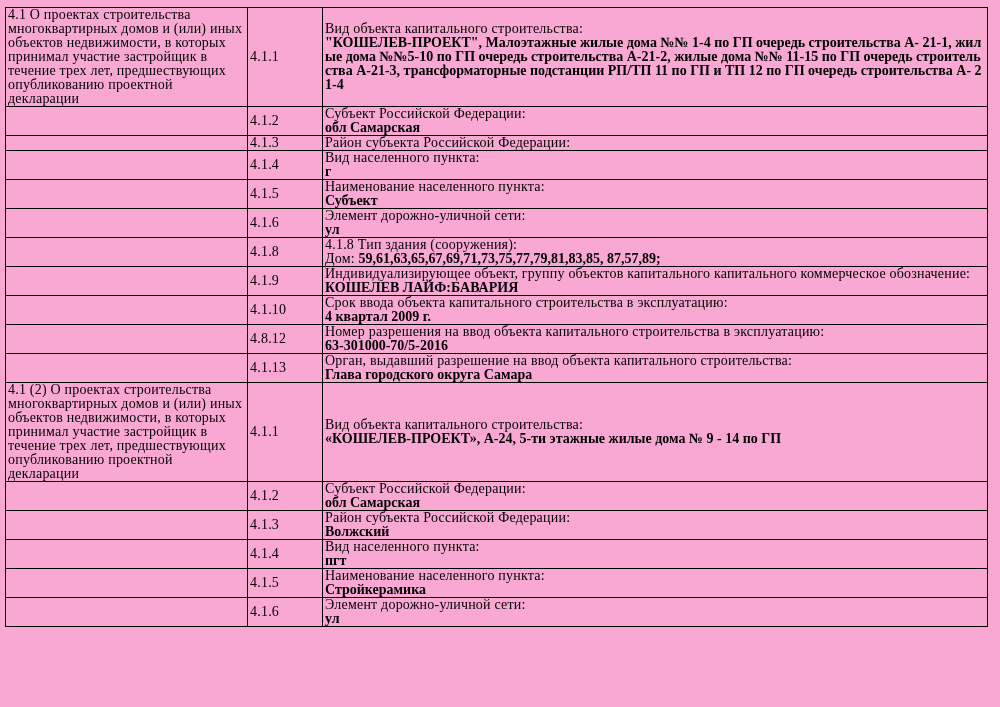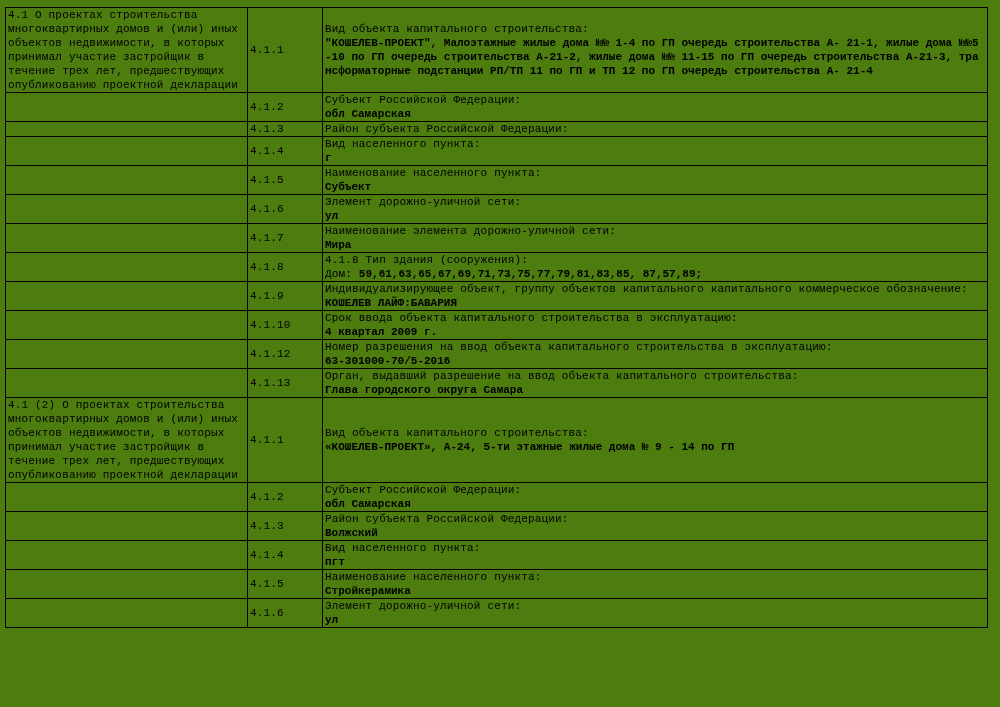--- a/index.html
+++ b/index.html
@@ -7,25 +7,25 @@
     padding: 0;
     background: #ffffff;
     width: 1000px;
     height: 707px;
     overflow: hidden;
   }
   .page {
     position: relative;
     width: 1000px;
     height: 707px;
-    font-family: Liberation Mono, monospace;
-    font-size: 11px;
+    font-family: Liberation Serif, serif;
+    font-size: 14px;
     line-height: 14px;
     color: #000000;
-    background: #4d7c0f;
+    background: #f9a8d4;
   }
   table.decl {
     position: absolute;
     left: 5px;
     top: 7px;
     width: 983px;
     border-collapse: collapse;
     table-layout: fixed;
   }
   table.decl td {
@@ -112,28 +112,20 @@
         <tr>
           <td class="c1"></td>
           <td class="c2">4.1.6</td>
           <td class="c3">
             <div class="field-label">Элемент дорожно-уличной сети:</div>
             <div class="value-line"><span class="value-text">ул</span></div>
           </td>
         </tr>
         <tr>
           <td class="c1"></td>
-          <td class="c2">4.1.7</td>
-          <td class="c3">
-            <div class="field-label">Наименование элемента дорожно-уличной сети:</div>
-            <div class="value-line"><span class="value-text">Мира</span></div>
-          </td>
-        </tr>
-        <tr>
-          <td class="c1"></td>
           <td class="c2">4.1.8</td>
           <td class="c3">
             <div class="field-label">4.1.8 Тип здания (сооружения):</div>
             <div class="value-line"><span class="value-prefix">Дом: </span><span class="value-text">59,61,63,65,67,69,71,73,75,77,79,81,83,85, 87,57,89;</span></div>
           </td>
         </tr>
         <tr>
           <td class="c1"></td>
           <td class="c2">4.1.9</td>
           <td class="c3">
@@ -144,21 +136,21 @@
         <tr>
           <td class="c1"></td>
           <td class="c2">4.1.10</td>
           <td class="c3">
             <div class="field-label">Срок ввода объекта капитального строительства в эксплуатацию:</div>
             <div class="value-line"><span class="value-text">4 квартал 2009 г.</span></div>
           </td>
         </tr>
         <tr>
           <td class="c1"></td>
-          <td class="c2">4.1.12</td>
+          <td class="c2">4.8.12</td>
           <td class="c3">
             <div class="field-label">Номер разрешения на ввод объекта капитального строительства в эксплуатацию:</div>
             <div class="value-line"><span class="value-text">63-301000-70/5-2016</span></div>
           </td>
         </tr>
         <tr>
           <td class="c1"></td>
           <td class="c2">4.1.13</td>
           <td class="c3">
             <div class="field-label">Орган, выдавший разрешение на ввод объекта капитального строительства:</div>

